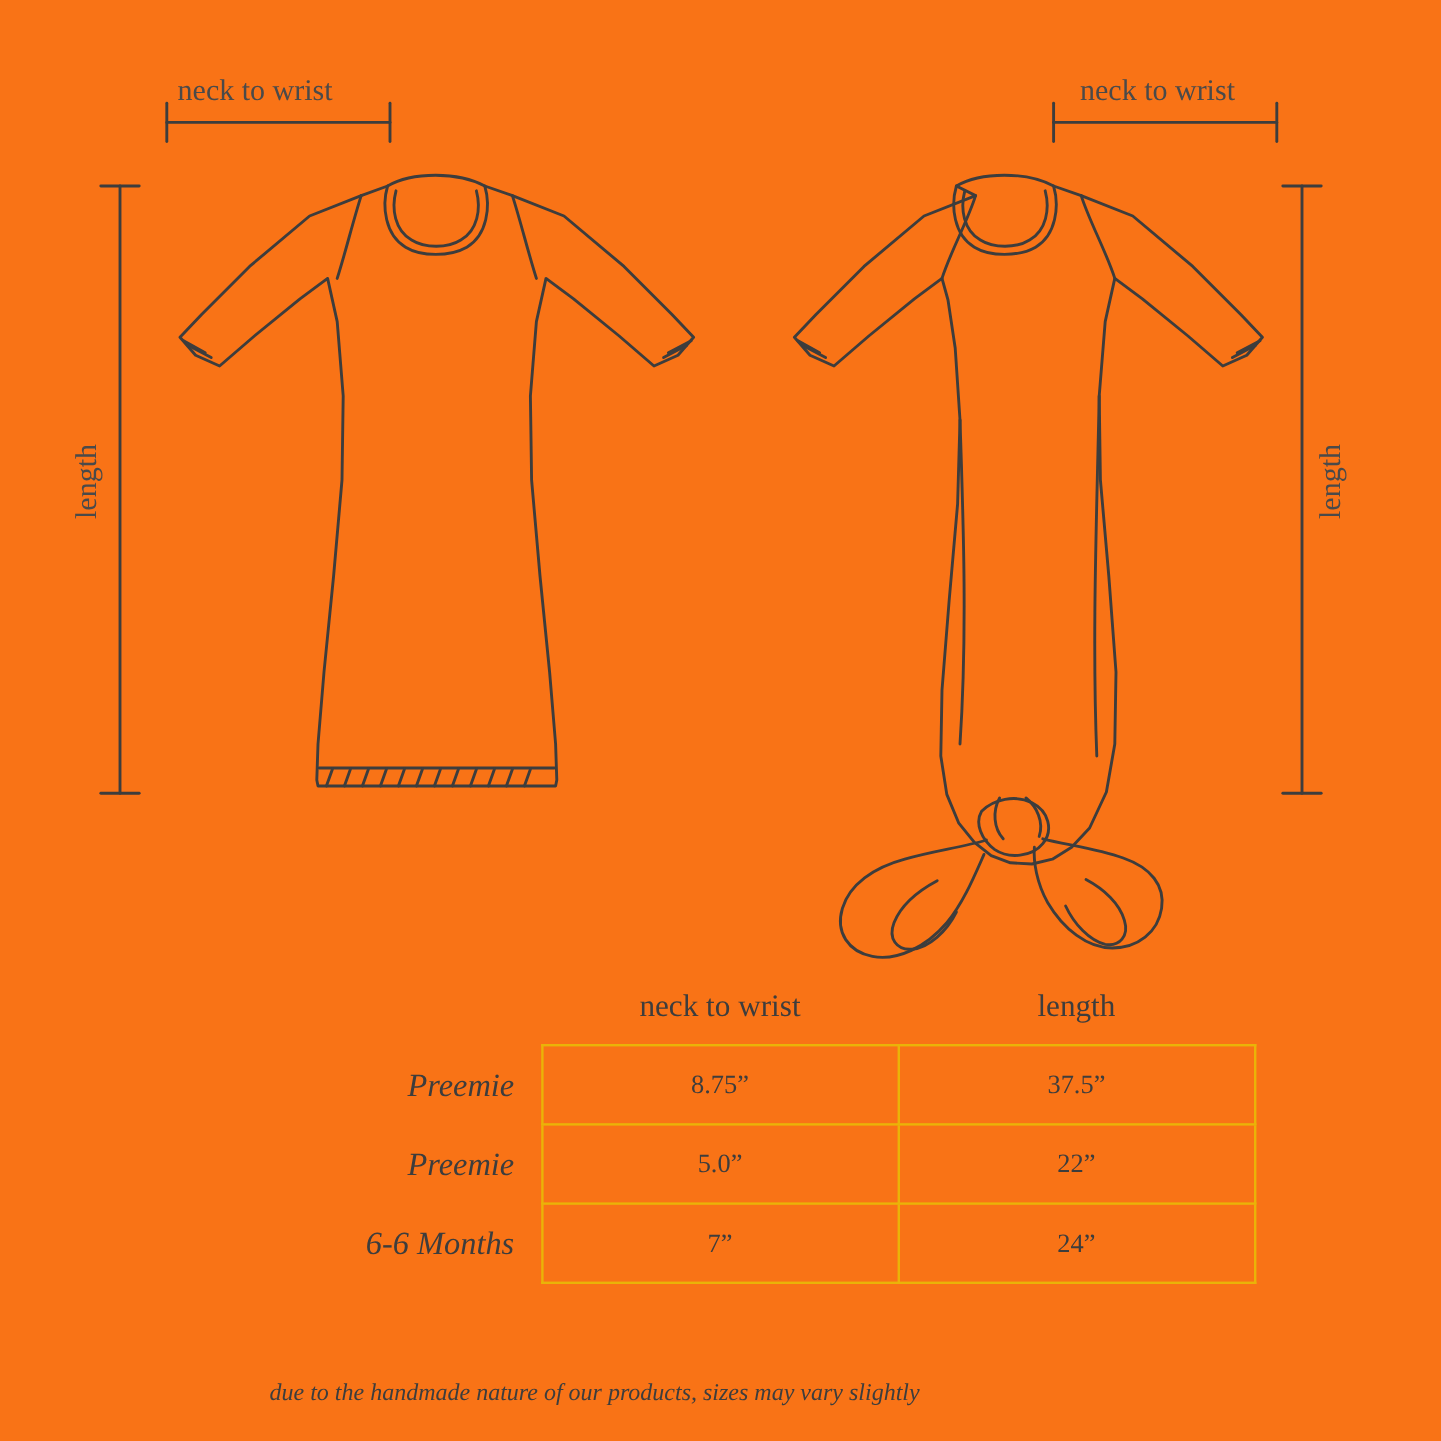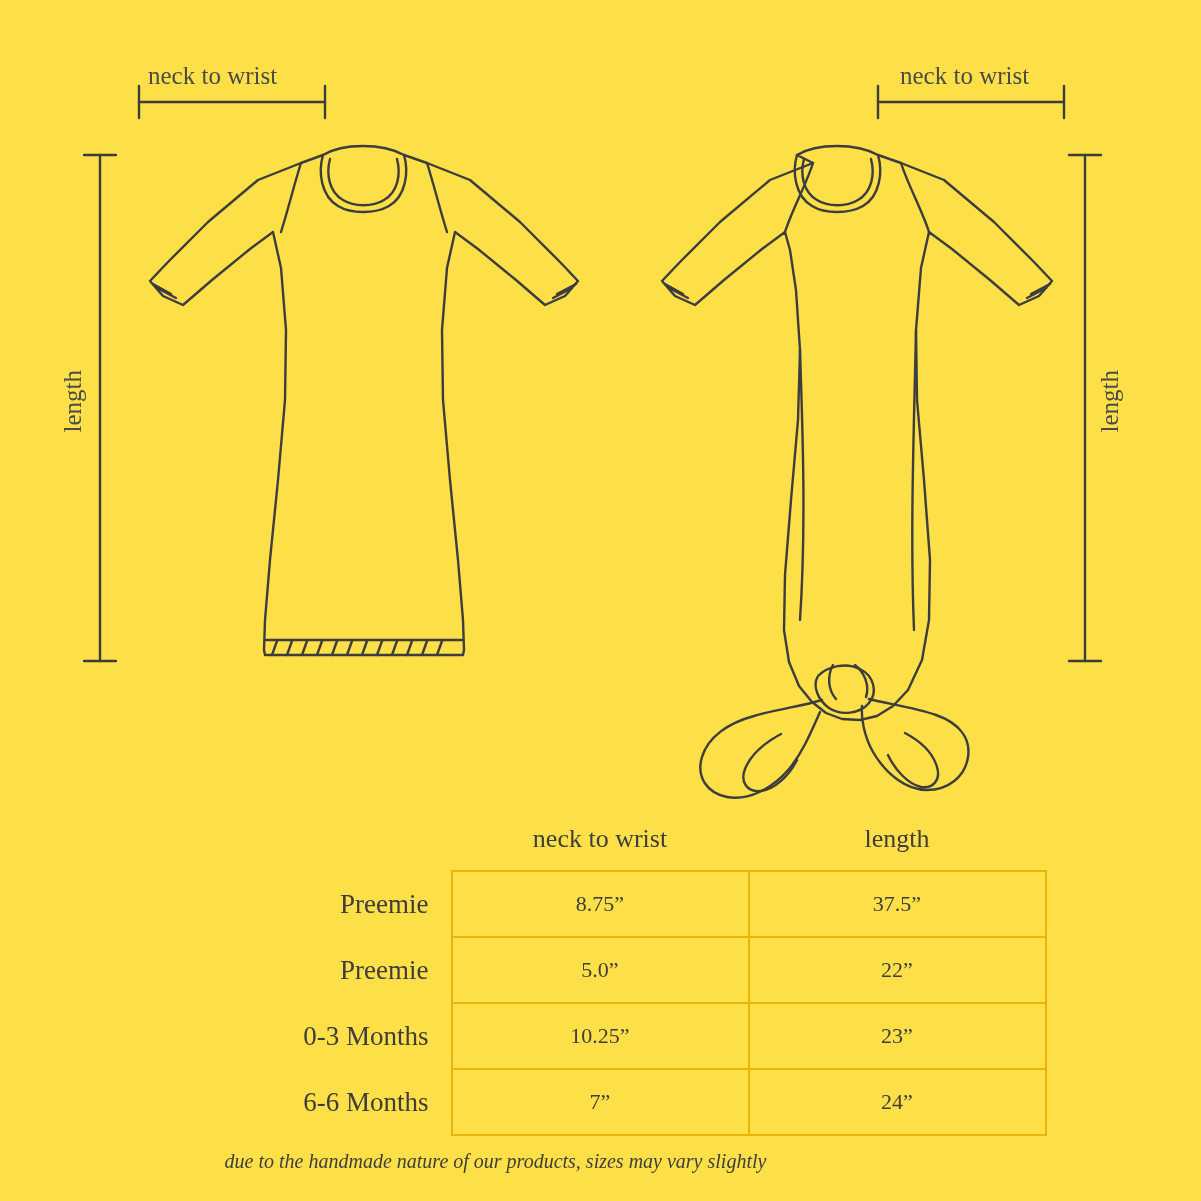--- a/index.html
+++ b/index.html
@@ -9,21 +9,21 @@
   }
   body {
     font-family: "Liberation Serif", serif;
     color: #3a3a3a;
   }
   #page {
     position: relative;
     width: 1201px;
     height: 1201px;
     overflow: hidden;
-    background: #fde047;
+    background: #f97316;
   }
   .svg-layer {
     position: absolute;
     left: 0;
     top: 0;
     width: 1201px;
     height: 1201px;
   }
   .dim-label {
     position: absolute;
@@ -75,20 +75,21 @@
   }
   table.size-chart td.rowhead {
     font-family: "Liberation Serif", serif;
     font-size: 27px;
     color: #3d3d3d;
     text-align: right;
     padding: 0 22px 0 0;
     border: none;
     height: 62px;
     white-space: nowrap;
+    font-style: italic;
   }
   table.size-chart td.cell {
     border: 2px solid #eab308;
     text-align: center;
     font-family: "Liberation Serif", serif;
     font-size: 22px;
     color: #3d3d3d;
     height: 62px;
   }
   #footnote {
@@ -350,25 +351,20 @@
           <td class="rowhead">Preemie</td>
           <td class="cell">8.75”</td>
           <td class="cell">37.5”</td>
         </tr>
         <tr>
           <td class="rowhead">Preemie</td>
           <td class="cell">5.0”</td>
           <td class="cell">22”</td>
         </tr>
         <tr>
-          <td class="rowhead">0-3 Months</td>
-          <td class="cell">10.25”</td>
-          <td class="cell">23”</td>
-        </tr>
-        <tr>
           <td class="rowhead">6-6 Months</td>
           <td class="cell">7”</td>
           <td class="cell">24”</td>
         </tr>
       </tbody>
     </table>
   </div>
 
   <div id="footnote">due to the handmade nature of our products, sizes may vary slightly</div>
 

